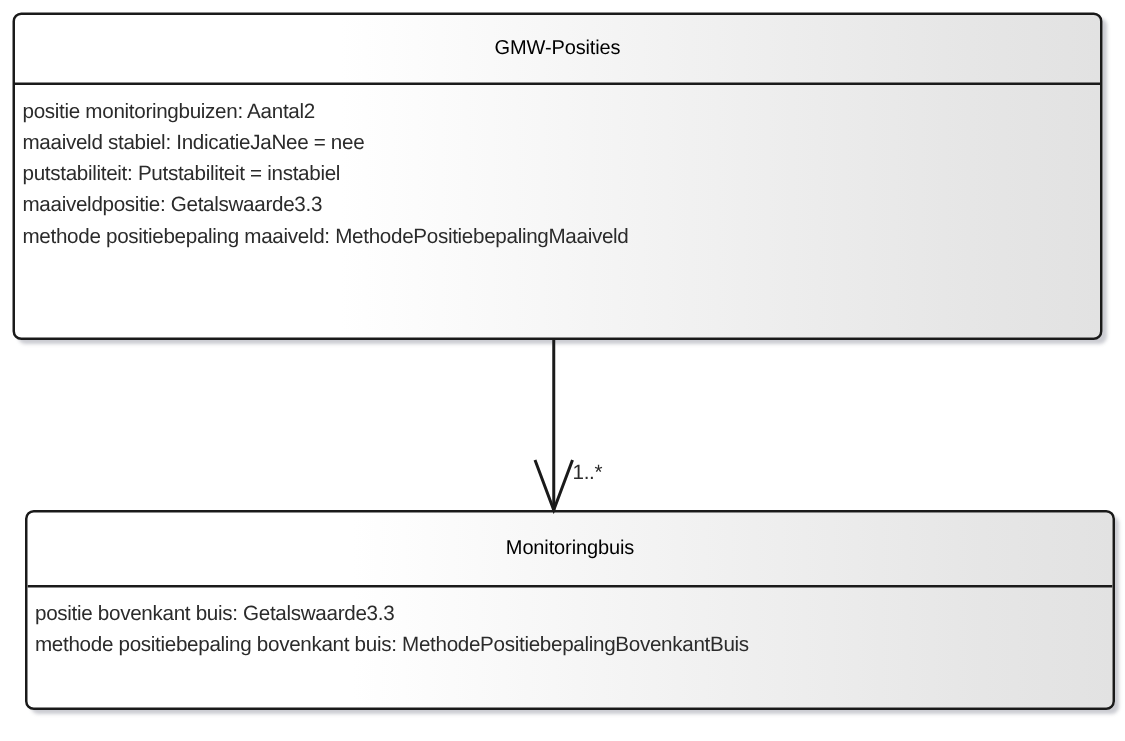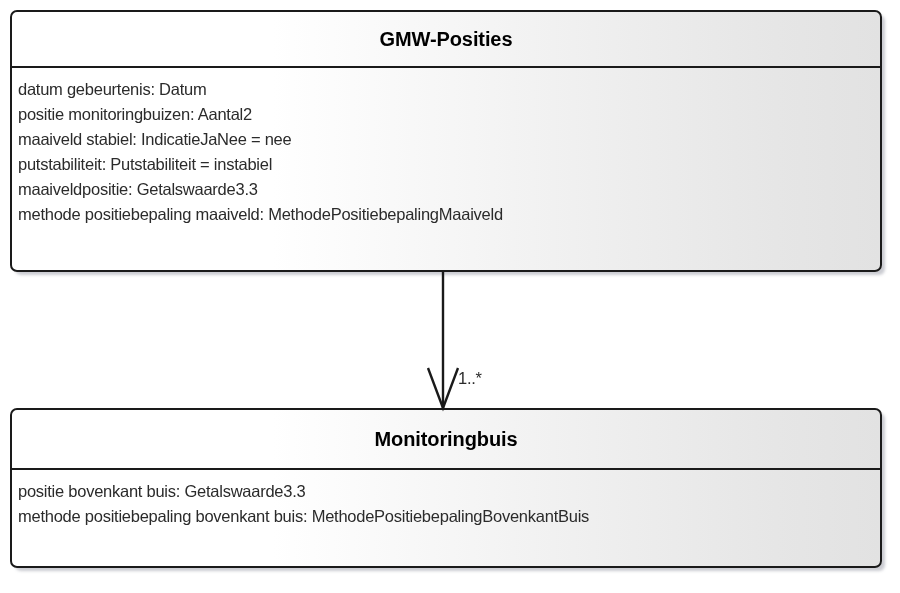--- a/index.html
+++ b/index.html
@@ -35,22 +35,22 @@
     overflow: hidden;
   }
   .uml-header {
     box-sizing: border-box;
     width: 100%;
     display: flex;
     align-items: center;
     justify-content: center;
     border-bottom: 2px solid #1a1a1a;
     color: #000000;
-    font-weight: bold;
-    font-size: 20px;
+    font-weight: normal;
+    font-size: 16px;
     letter-spacing: -0.1px;
   }
   .uml-body {
     box-sizing: border-box;
     padding: 9px 0 6px 6px;
   }
   .uml-attr {
     font-size: 16.5px;
     line-height: 25px;
     color: #2b2b2b;
@@ -61,21 +61,21 @@
   
   #class-gmw-posities {
     left: 10px;
     top: 10px;
     width: 872px;
     height: 262px;
   }
   #class-gmw-posities .uml-header { height: 56px; }
 
   #class-monitoringbuis {
-    left: 10px;
+    left: 20px;
     top: 408px;
     width: 872px;
     height: 160px;
   }
   #class-monitoringbuis .uml-header { height: 60px; }
 
   
   #association {
     position: absolute;
     left: 0;
@@ -95,21 +95,20 @@
   }
 </style>
 </head>
 <body>
 
 <div id="diagram">
 
   <div class="uml-class" id="class-gmw-posities">
     <div class="uml-header">GMW-Posities</div>
     <div class="uml-body">
-      <div class="uml-attr">datum gebeurtenis: Datum</div>
       <div class="uml-attr">positie monitoringbuizen: Aantal2</div>
       <div class="uml-attr">maaiveld stabiel: IndicatieJaNee = nee</div>
       <div class="uml-attr">putstabiliteit: Putstabiliteit = instabiel</div>
       <div class="uml-attr">maaiveldpositie: Getalswaarde3.3</div>
       <div class="uml-attr">methode positiebepaling maaiveld: MethodePositiebepalingMaaiveld</div>
     </div>
   </div>
 
   <div class="uml-class" id="class-monitoringbuis">
     <div class="uml-header">Monitoringbuis</div>

